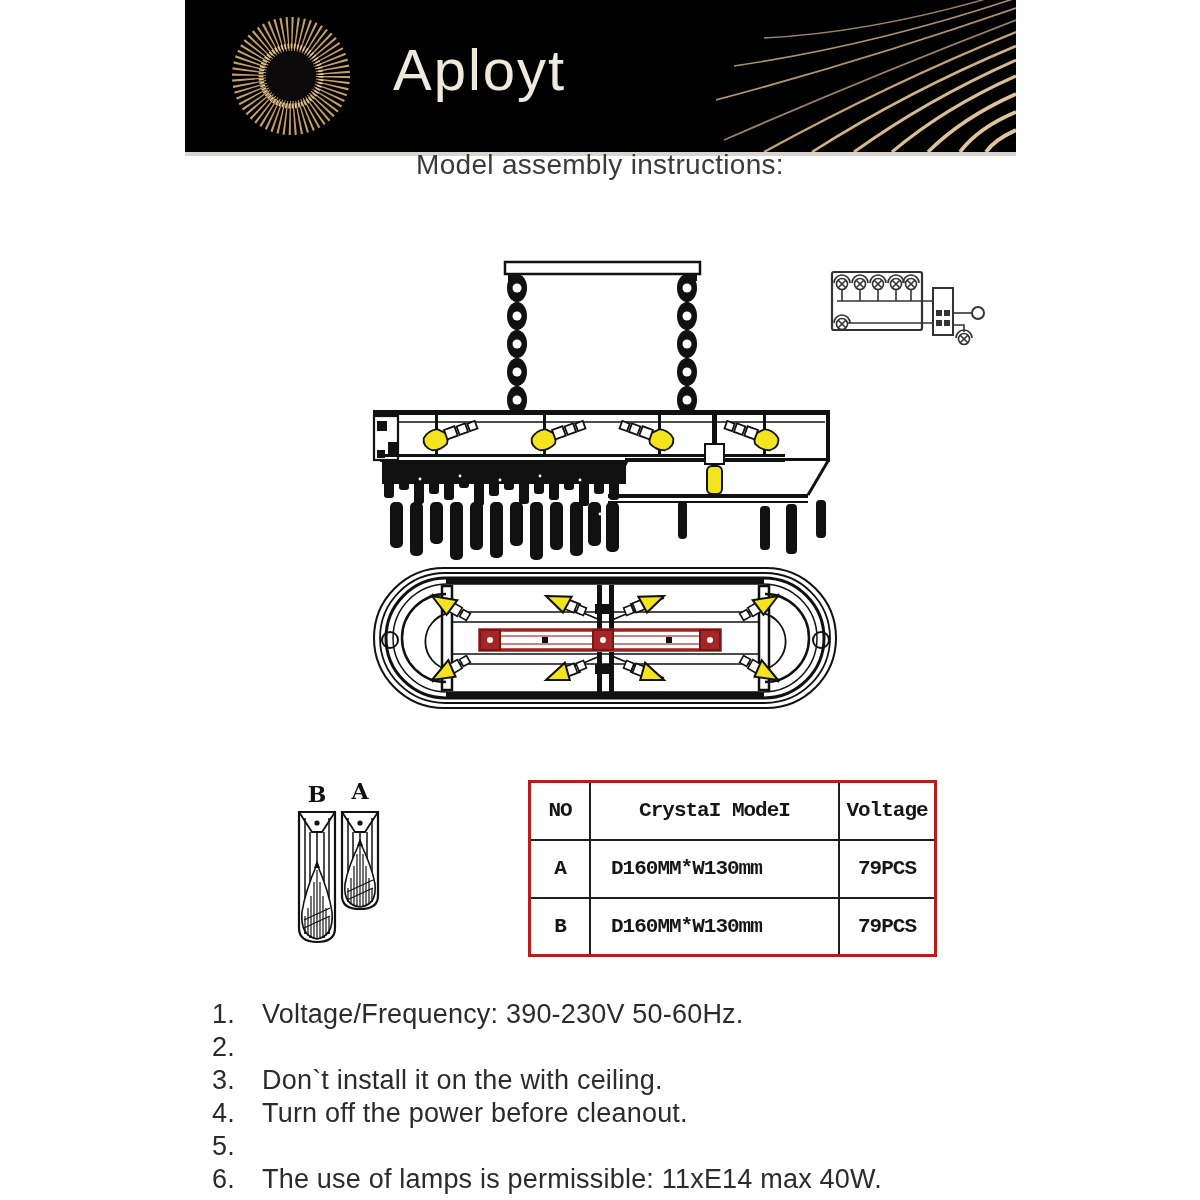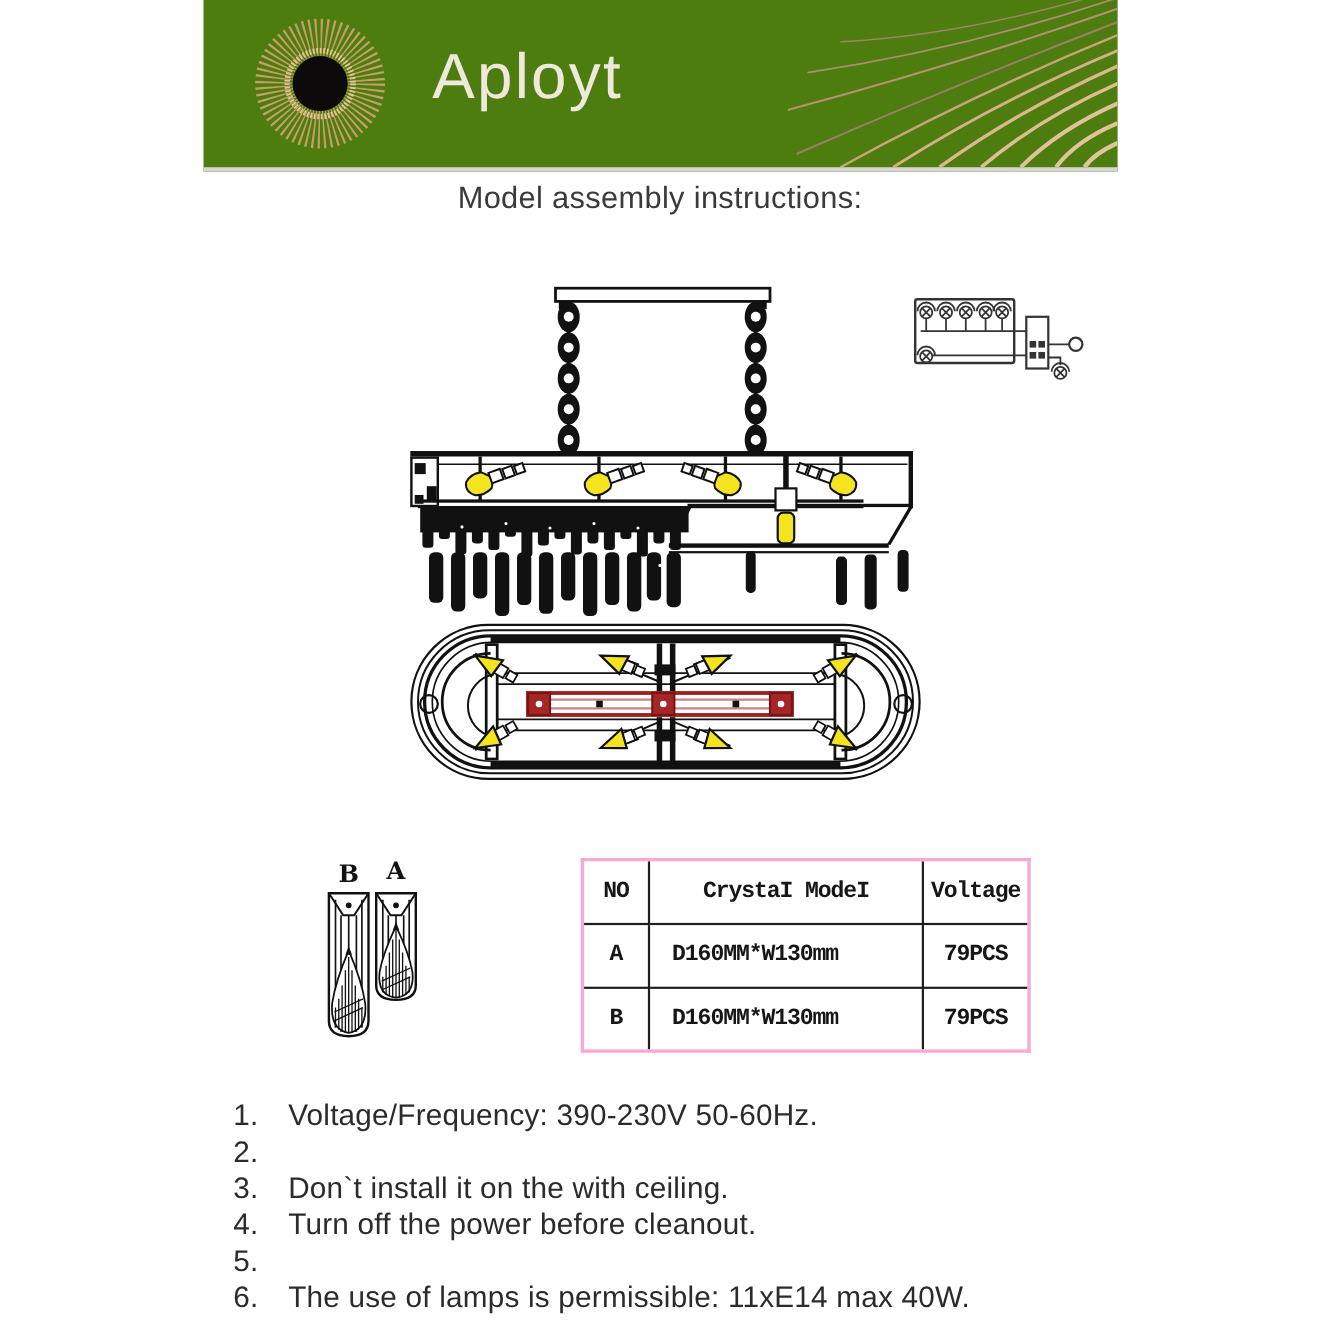--- a/index.html
+++ b/index.html
@@ -1,49 +1,49 @@
 <!DOCTYPE html>
 <html><head>
 <meta charset="utf-8">
 <style>
   html,body{margin:0;padding:0;background:#ffffff;}
   .page{position:relative;width:1200px;height:1200px;background:#ffffff;overflow:hidden;
         font-family:"Liberation Sans",sans-serif;}
 
   
-  .banner{position:absolute;left:185px;top:0;width:831px;height:152px;background:#4d7c0f;
+  .banner{position:absolute;left:185px;top:0;width:831px;height:152px;background:#000000;
           border-bottom:4px solid #d8d4d0;overflow:hidden;}
   .logo-svg{position:absolute;left:28px;top:0;}
   .brand{position:absolute;left:208px;top:36px;font-size:58px;font-weight:300;
          color:#efe9dc;letter-spacing:2px;}
   .rays-svg{position:absolute;right:0;top:0;}
 
   
-  .title-block{position:absolute;left:0;top:163px;width:1200px;text-align:center;
+  .title-block{position:absolute;left:0;top:148px;width:1200px;text-align:center;
                color:#3a3a3a;font-weight:500;}
   .title-line{font-size:28px;line-height:33px;letter-spacing:0.3px;}
 
   
   .fig{position:absolute;}
   .fig-side{left:360px;top:254px;}
   .fig-wiring{left:820px;top:258px;}
   .fig-top{left:366px;top:556px;}
   .fig-crystals{left:282px;top:782px;}
 
   
   .parts-table{position:absolute;left:528px;top:780px;border-collapse:collapse;
                font-family:"Liberation Mono",monospace;font-weight:700;color:#161616;}
   .parts-table td,.parts-table th{border:2px solid #1f1f1f;text-align:center;
                font-size:21px;letter-spacing:-1px;padding:0;}
   .parts-table tr{height:58px;}
   .col-no{width:58px;}
   .col-model{width:247px;}
   .col-qty{width:94px;}
   .cell-model{text-align:left !important;padding-left:20px !important;white-space:pre;}
-  .parts-table{border:3px solid #f9a8d4;}
+  .parts-table{border:3px solid #b91c1c;}
 
   
   .instructions{position:absolute;left:212px;top:998px;width:880px;color:#2b2b2b;}
   .instr-row{display:flex;line-height:33px;font-size:27px;font-weight:500;letter-spacing:0.2px;}
   .instr-num{width:50px;flex:0 0 50px;}
 </style>
 </head>
 <body>
 
 <div class="page">

